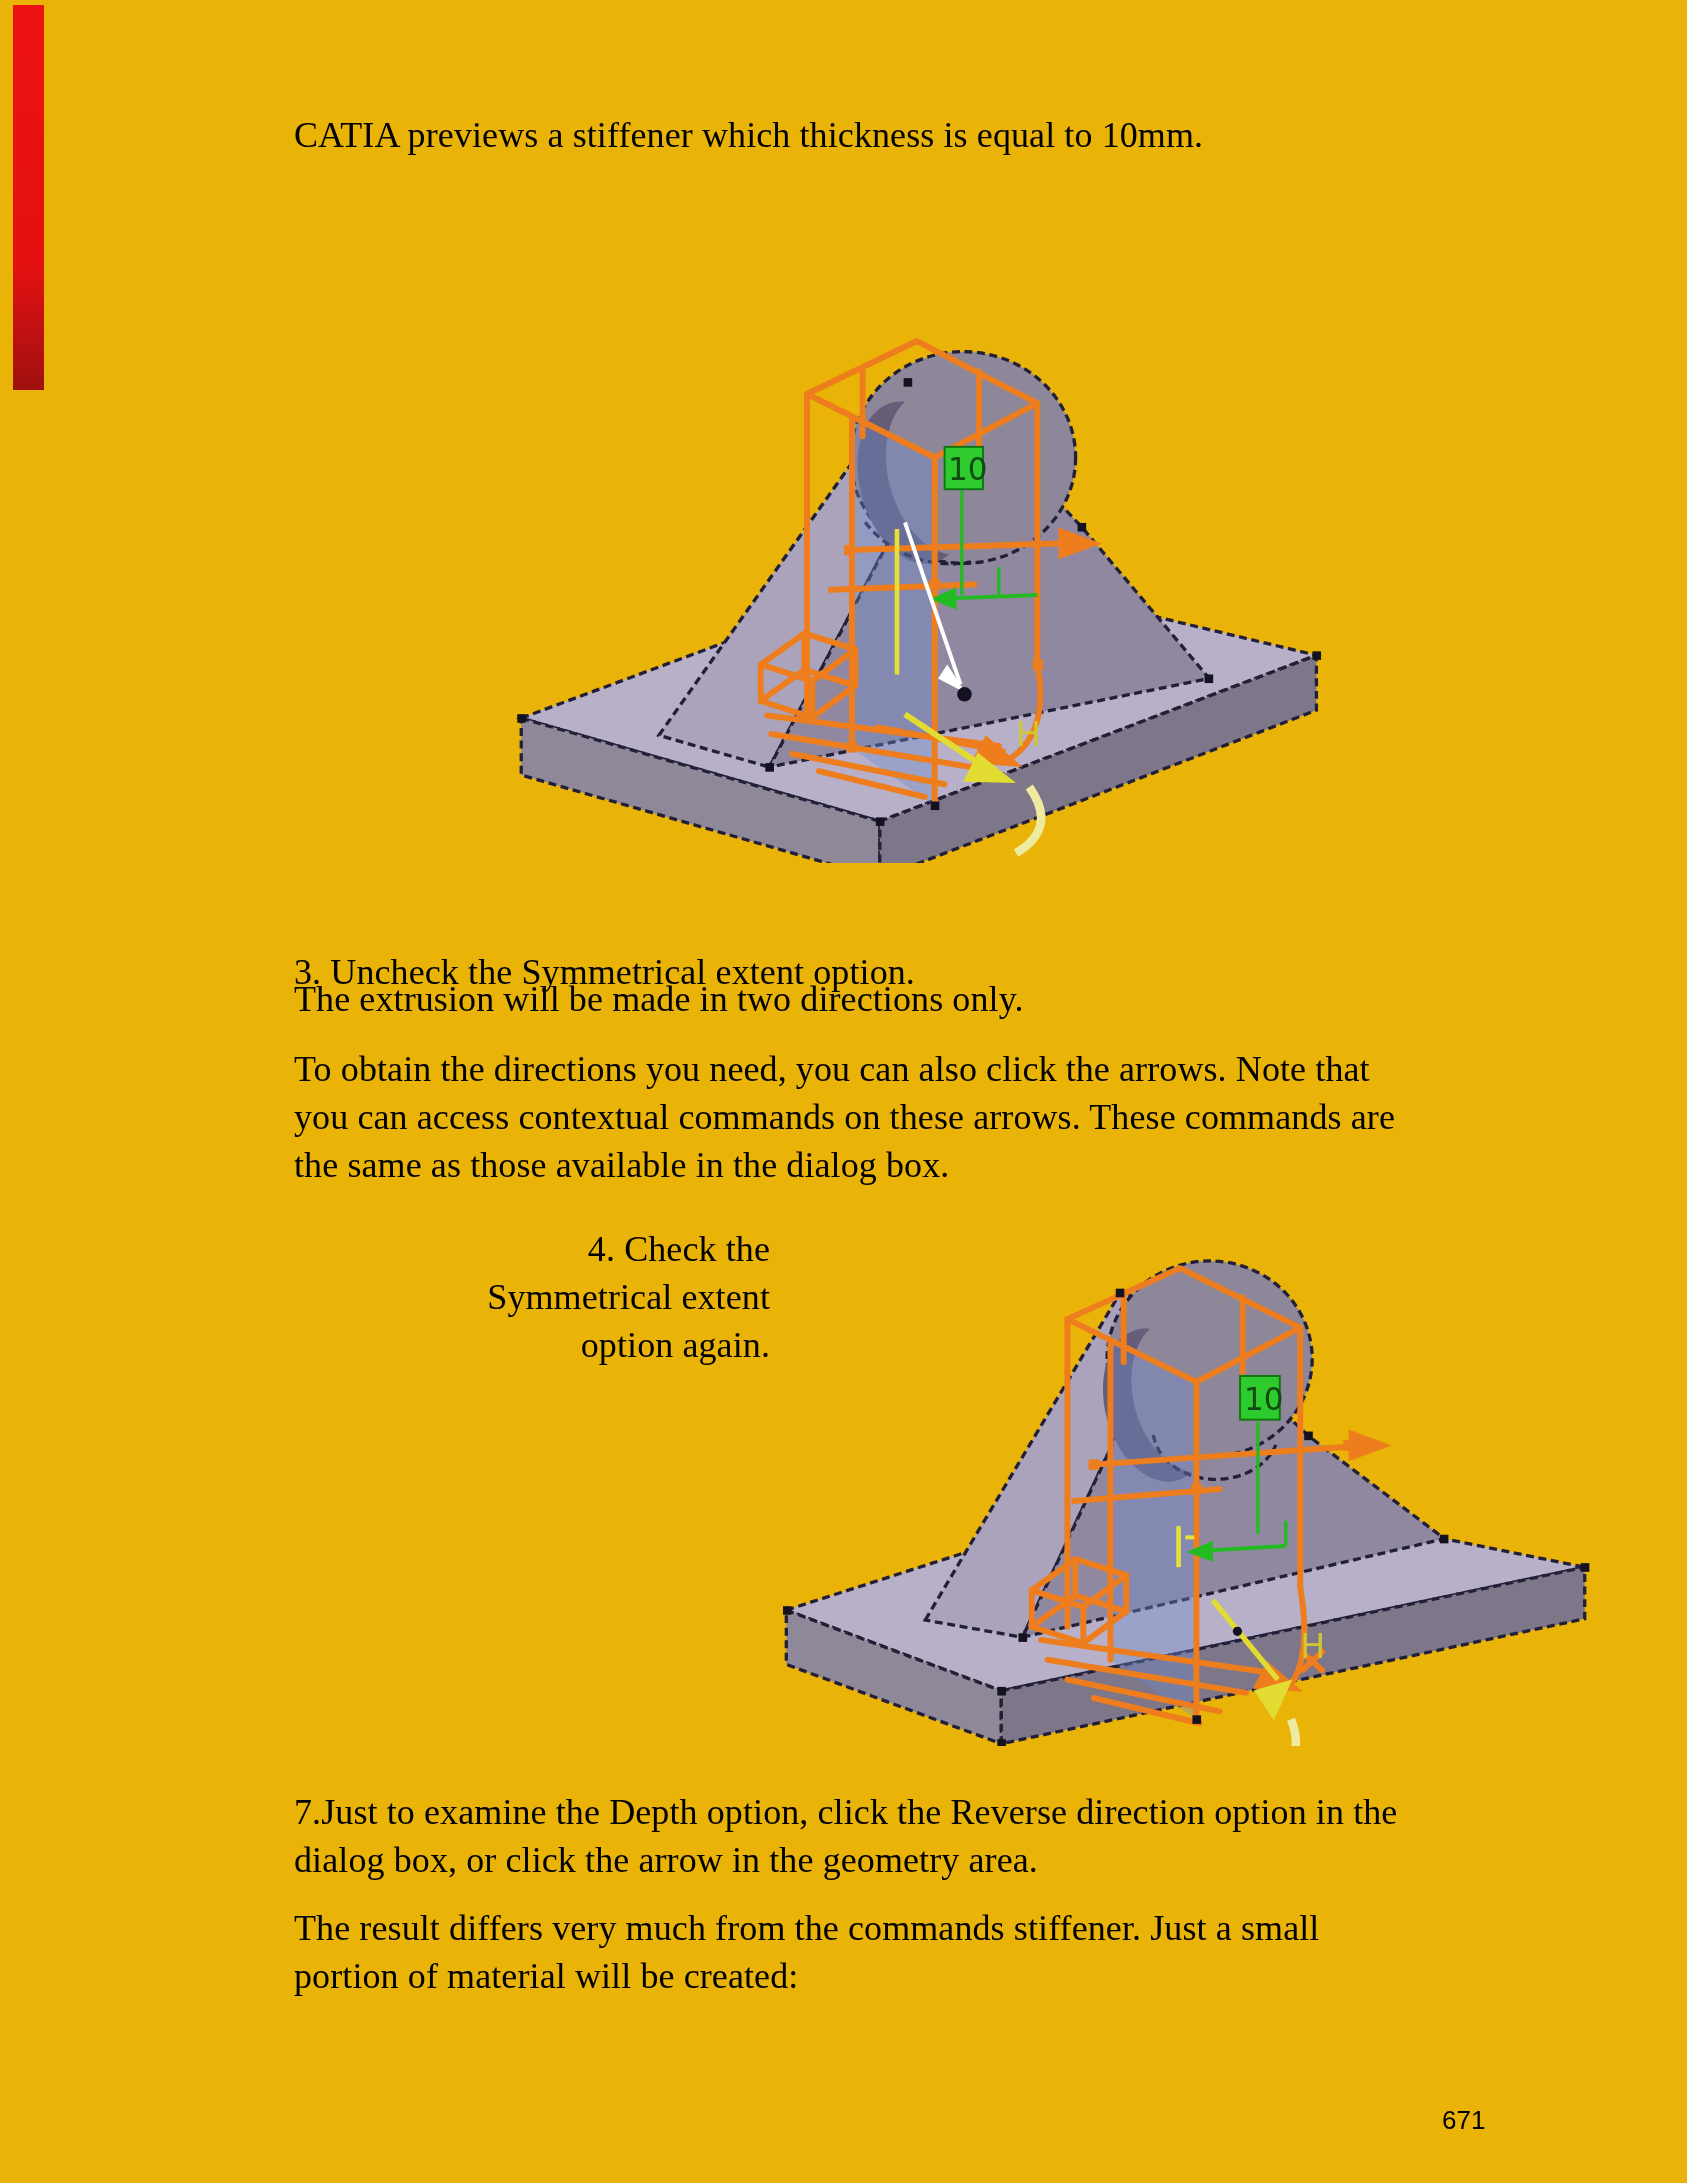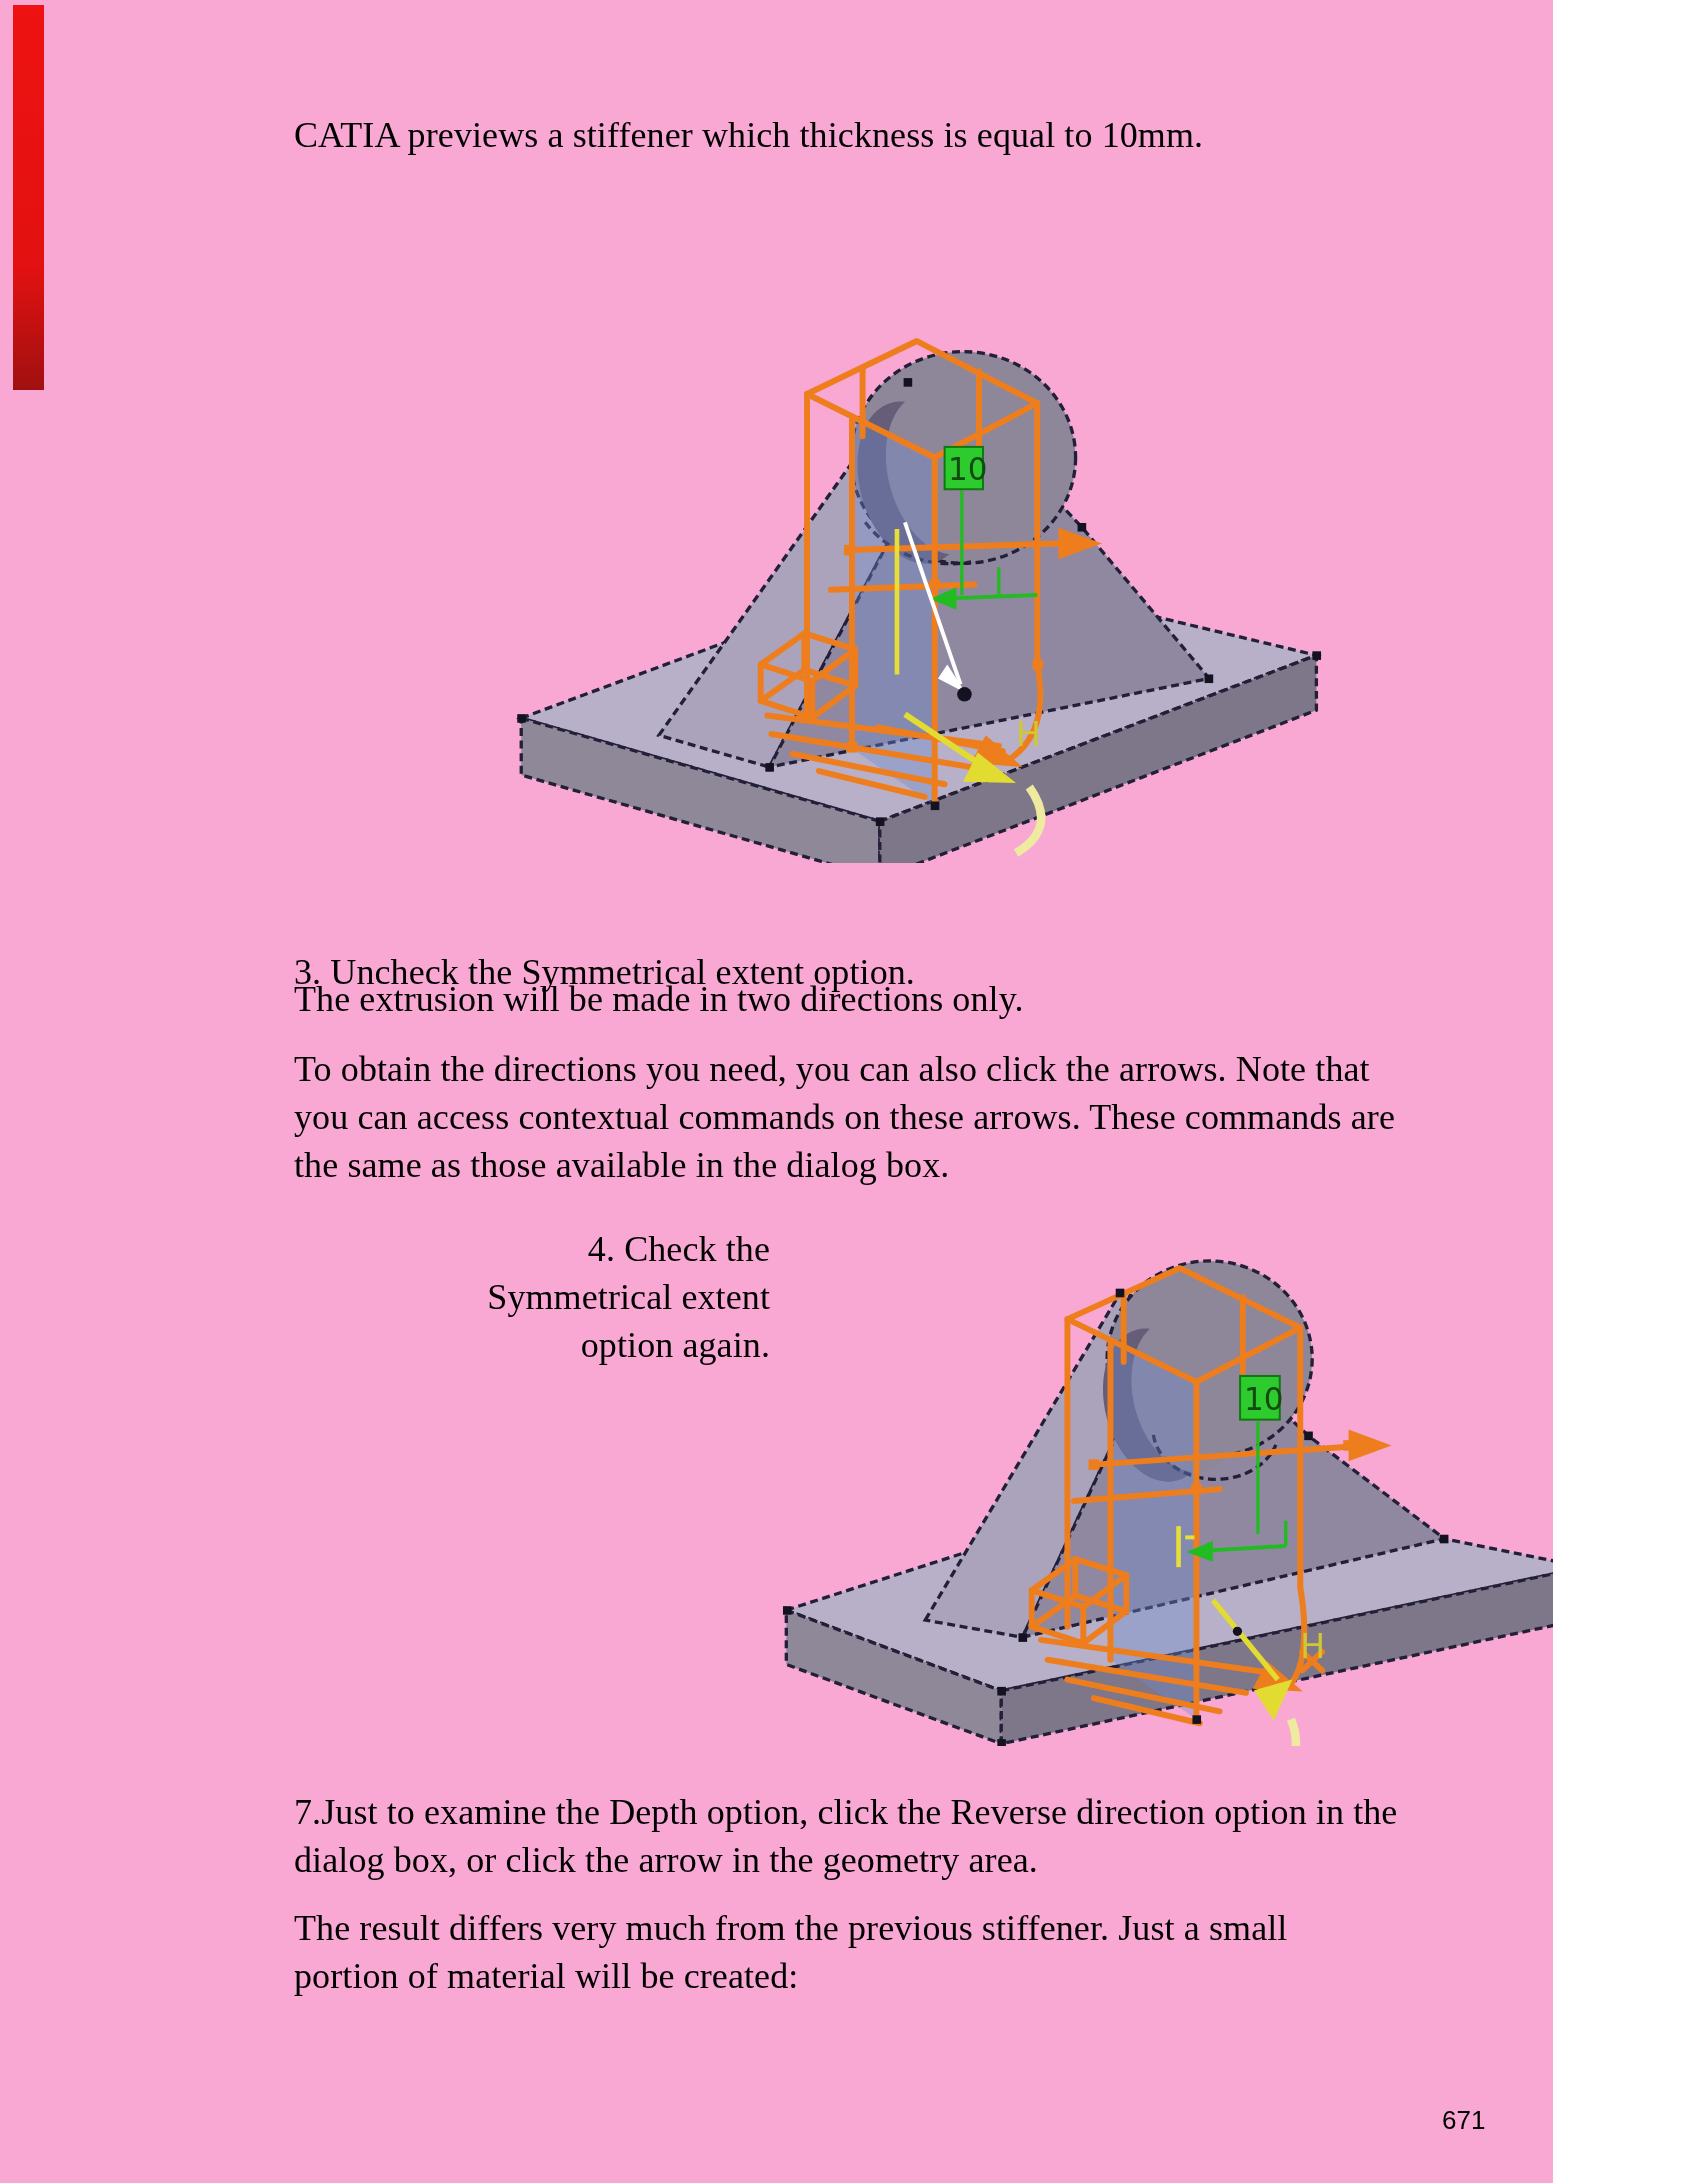--- a/index.html
+++ b/index.html
@@ -1,16 +1,16 @@
 <!DOCTYPE html>
 <html style="font-size:10.6px"><head>
 <meta charset="utf-8">
 <style>
   html,body{margin:0;padding:0;background:#ffffff;}
-  .page{position:relative;width:1553px;height:2183px;background:#f9a8d4;overflow:hidden;
+  .page{position:relative;width:1687px;height:2183px;background:#eab308;overflow:hidden;
         font-family:"Liberation Serif","DejaVu Serif",serif;color:#000;}
   .accent-bar{position:absolute;left:13.2px;top:5.3px;width:31px;height:385px;
         background:linear-gradient(180deg,#ee1212 0%,#e31111 68%,#a01010 100%);}
   .para{position:absolute;left:294px;width:1244px;font-size:36px;line-height:48px;
         white-space:pre-line;letter-spacing:0.1px;}
   .para.narrow{width:476px;text-align:right;}
   .pagenum{position:absolute;font-family:"Liberation Sans","DejaVu Sans",sans-serif;
         font-size:26px;line-height:30px;}
   .fig{position:absolute;}
   svg text.flag{font-family:"DejaVu Sans",sans-serif;font-size:47px;fill:#114b11;}
@@ -197,19 +197,19 @@
         <rect x="503" y="49" width="13" height="13"></rect>
       <rect x="356" y="570" width="13" height="13"></rect>
         <rect x="619" y="694" width="13" height="13"></rect>
       <rect x="324" y="730" width="13" height="13"></rect>
         <rect x="680" y="560" width="14" height="14" rx="7"></rect>
     </g>
   </svg>
 
   <div class="para" style="top:1788px">7.Just to examine the Depth option, click the Reverse direction option in the
 dialog box, or click the arrow in the geometry area.</div>
-  <div class="para" style="top:1904px">The result differs very much from the previous stiffener. Just a small
+  <div class="para" style="top:1904px">The result differs very much from the commands stiffener. Just a small
 portion of material will be created:</div>
 
   <div class="pagenum" style="left:1442px;top:2105px">671</div>
 
 </div>
 
 
 </body></html>

